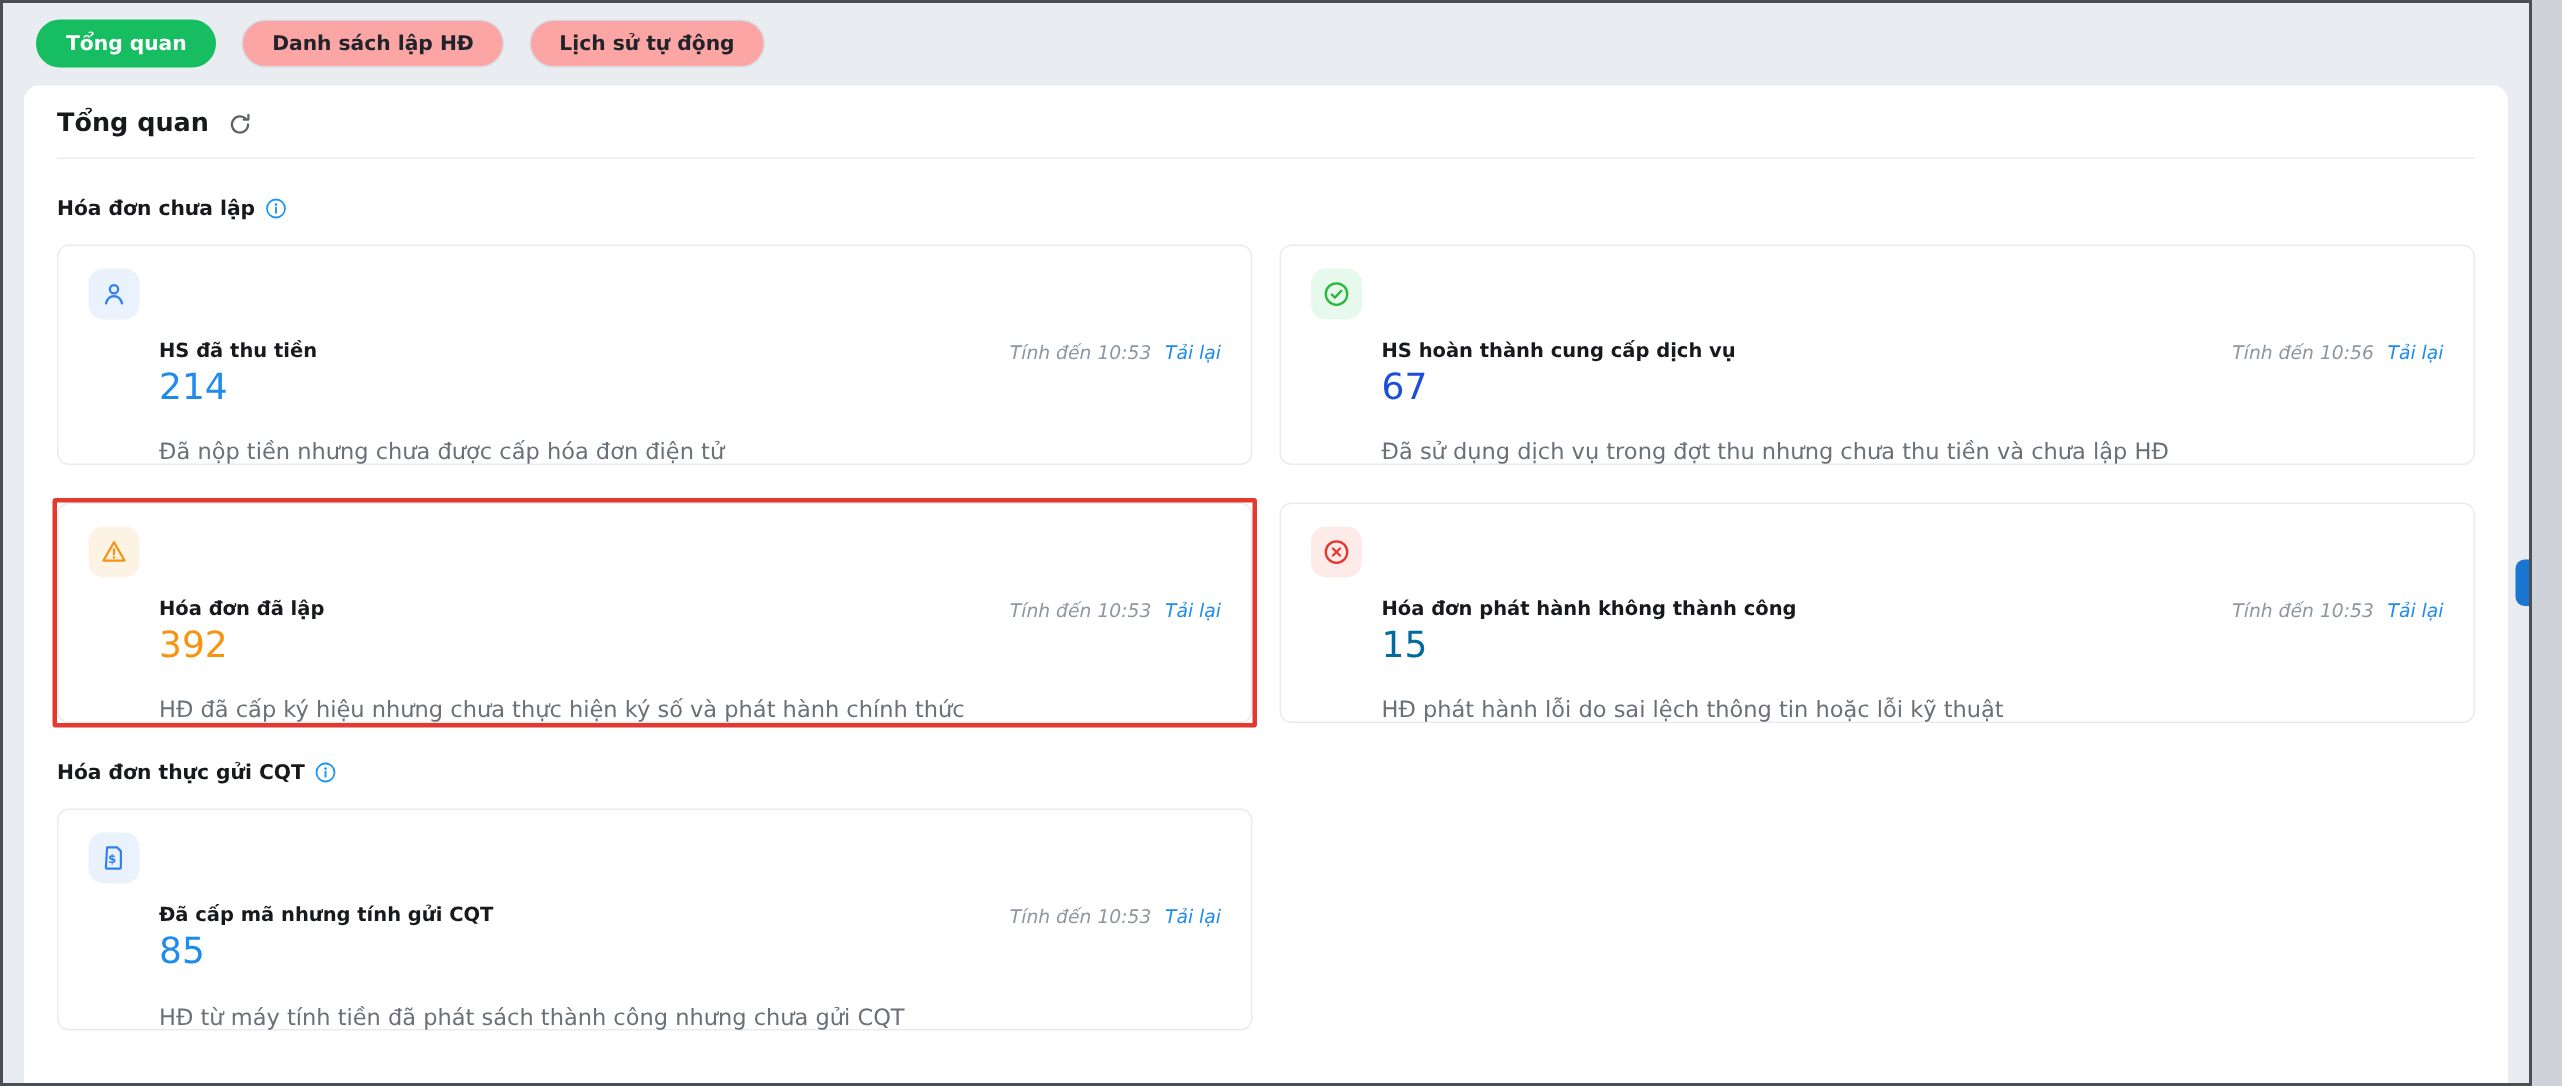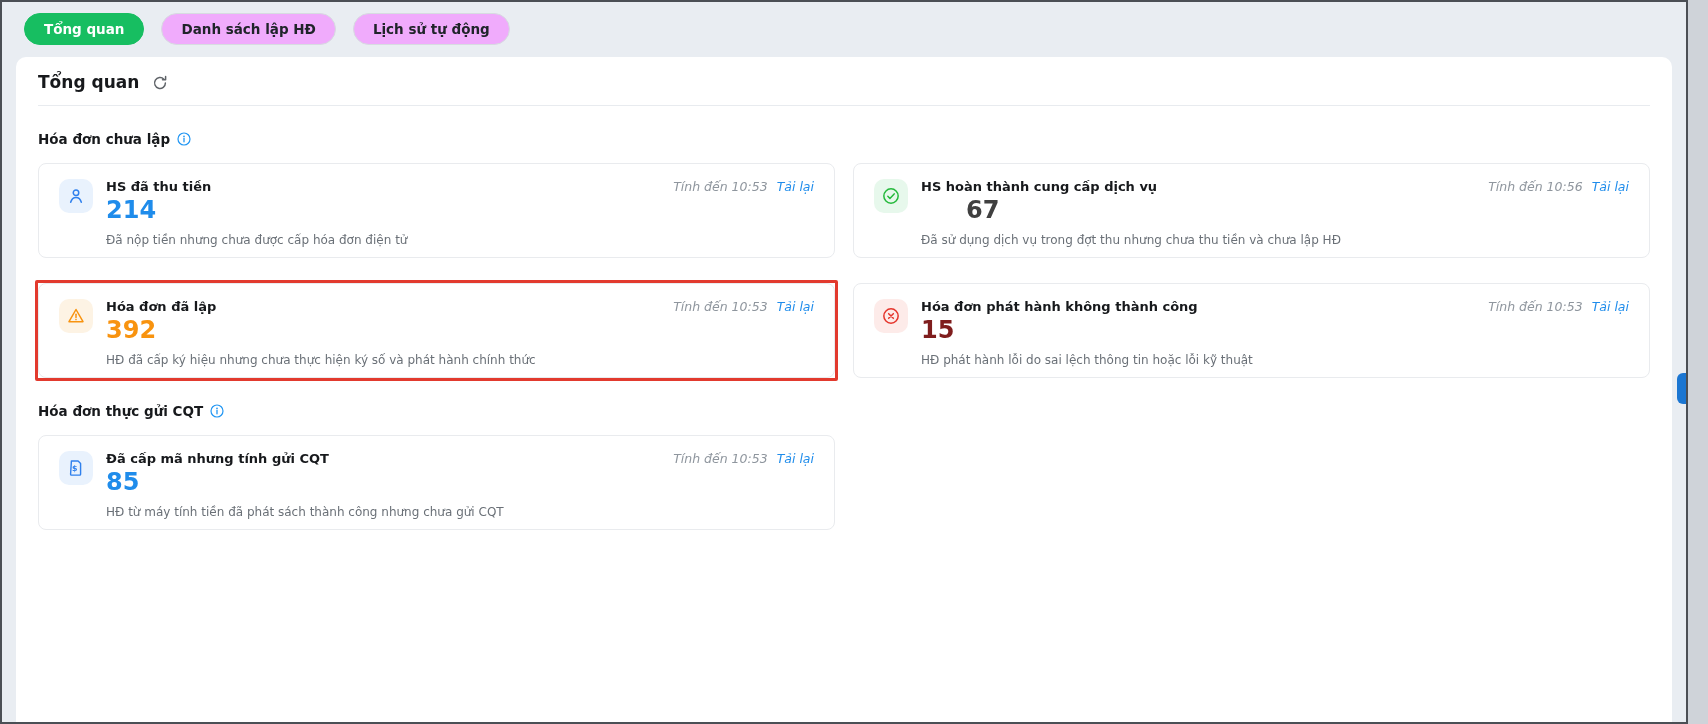--- a/index.html
+++ b/index.html
@@ -12,21 +12,21 @@
     font-family:"DejaVu Sans","Liberation Sans",sans-serif;
     overflow:hidden;
     color:#17191c;
   }
   
   .tabbar{position:absolute;top:11px;left:22px;display:flex;gap:17px;}
   .tab{
     height:32px;display:inline-flex;align-items:center;
     padding:0 19px;border-radius:17px;
     font-size:13.5px;font-weight:700;cursor:pointer;
-    background:#f0abfc;border:1px solid #d7dbe1;color:#20242a;
+    background:#fca5a5;border:1px solid #d7dbe1;color:#20242a;
     white-space:nowrap;
   }
   .tab.active{background:#17be61;border-color:#17be61;color:#ffffff;}
   
   .panel{
     position:absolute;left:14px;right:14px;top:55px;bottom:0;
     background:#ffffff;border-radius:10px 10px 0 0;
     padding:15px 22px 0 22px;
   }
   .panel-header{display:flex;align-items:center;gap:13px;}
@@ -52,30 +52,30 @@
   }
   .icon-box{
     width:34px;height:34px;border-radius:10px;flex:none;
     display:flex;align-items:center;justify-content:center;
   }
   .bg-blue{background:#e9f2fd;}
   .bg-green{background:#e7f8ec;}
   .bg-orange{background:#fdf3e4;}
   .bg-red{background:#fdebe9;}
   .card-content{flex:1;min-width:0;}
-  .card-top{display:flex;justify-content:space-between;align-items:flex-start;gap:10px;}
+  .card-top{display:flex;justify-content:space-between;align-items:flex-start;gap:10px;margin-top:48px;}
   .card-title{font-size:13px;font-weight:700;line-height:16px;}
   .card-meta{font-size:12.5px;font-style:italic;white-space:nowrap;color:#8f969e;}
   .reload-link{color:#1f8ceb;margin-left:9px;cursor:pointer;}
-  .card-value{font-size:24px;font-weight:700;line-height:1.05;margin-top:3px;}
+  .card-value{font-size:24px;font-weight:400;line-height:1.05;margin-top:3px;}
   .c-blue{color:#1f8ceb;}
-  .c-green{color:#404040;margin-left:45px;}
+  .c-green{color:#1d4ed8;}
   .c-orange{color:#f8930f;}
-  .c-red{color:#7f1d1d;}
-  .card-desc{font-size:12px;color:#6a7077;margin-top:9px;line-height:16px;}
+  .c-red{color:#0369a1;}
+  .card-desc{font-size:15px;color:#6a7077;margin-top:22px;line-height:16px;}
   
   .side-handle{
     position:absolute;right:0;top:371px;width:9px;height:31px;
     background:#1b76d2;border-radius:6px 0 0 6px;cursor:pointer;
   }
   svg{display:block;}
 </style>
 </head>
 <body>
 

